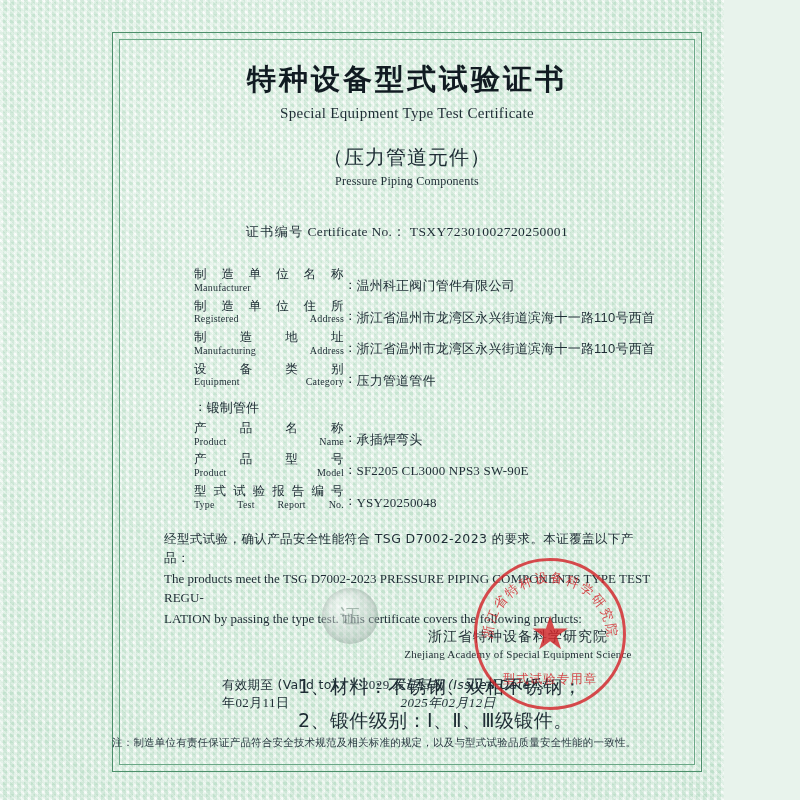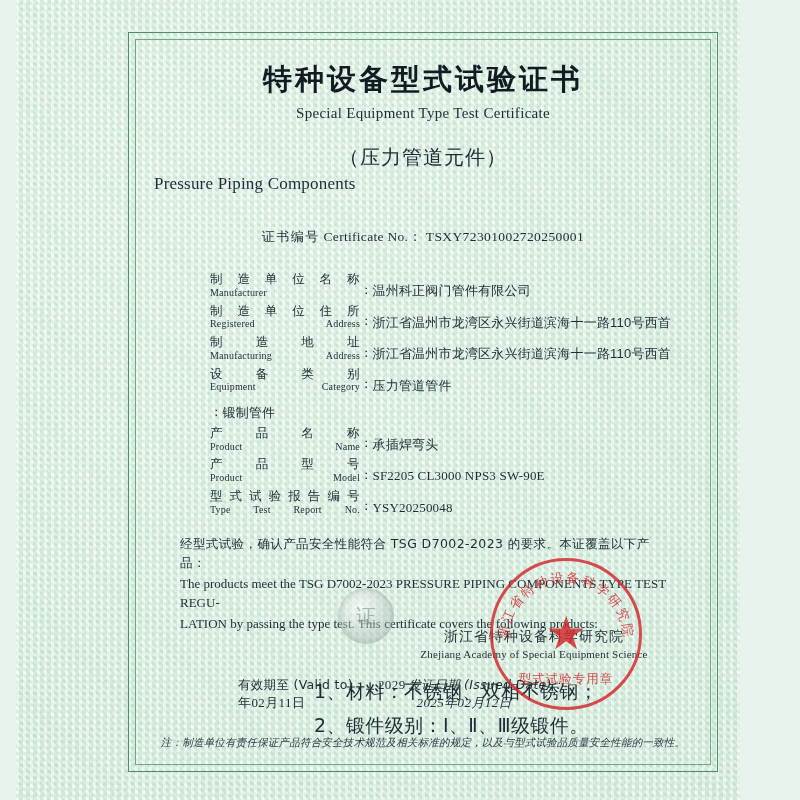--- a/index.html
+++ b/index.html
@@ -16,21 +16,20 @@
 
   #certificate {
     position: relative;
     width: 724px;
     height: 800px;
     background:
       repeating-linear-gradient(90deg, rgba(255,255,255,0.55) 0px, rgba(255,255,255,0.55) 3px, rgba(190,224,203,0.35) 3px, rgba(190,224,203,0.35) 7px),
       repeating-linear-gradient(0deg, rgba(255,255,255,0.40) 0px, rgba(255,255,255,0.40) 3px, rgba(186,221,199,0.30) 3px, rgba(186,221,199,0.30) 6px),
       radial-gradient(circle at 30% 25%, #f2faf4 0%, #dcefe2 55%, #cfe7d8 100%);
     box-sizing: border-box;
-    margin-left: 16px;
   }
 
   
   #texture {
     position: absolute;
     inset: 0;
     background:
       repeating-linear-gradient(45deg, rgba(255,255,255,0.25) 0 2px, rgba(171,213,186,0.18) 2px 5px),
       repeating-linear-gradient(-45deg, rgba(255,255,255,0.18) 0 2px, rgba(171,213,186,0.12) 2px 6px);
     opacity: .85;
@@ -84,22 +83,22 @@
     letter-spacing: .3px;
   }
   .subtitle-cn {
     text-align: center;
     font-family: Liberation Mono, monospace;
     font-size: 20px;
     margin-top: 22px;
     letter-spacing: 1px;
   }
   .subtitle-en {
-    text-align: left;
-    font-size: 17px;
+    text-align: center;
+    font-size: 12px;
     margin-top: 3px;
     letter-spacing: .2px;
   }
 
   .cert-no-row {
     margin-top: 34px;
     text-align: center;
     font-size: 13.5px;
     letter-spacing: .3px;
   }
@@ -211,26 +210,24 @@
     letter-spacing: .4px;
   }
   .footer-left { margin-left: 84px; }
   .footer-right { margin-right: 92px; font-style: italic; }
 
   .note {
     position: absolute;
     left: 0;
     right: 0;
     bottom: 22px;
-    text-align: center;
     font-family: "DejaVu Sans", sans-serif;
     font-size: 10.5px;
     color: #2a3a42;
     letter-spacing: .2px;
-    font-style: italic;
   }
 
   
   .authority {
     position: absolute;
     right: 34px;
     bottom: 112px;
     width: 300px;
     text-align: center;
     color: #243238;

